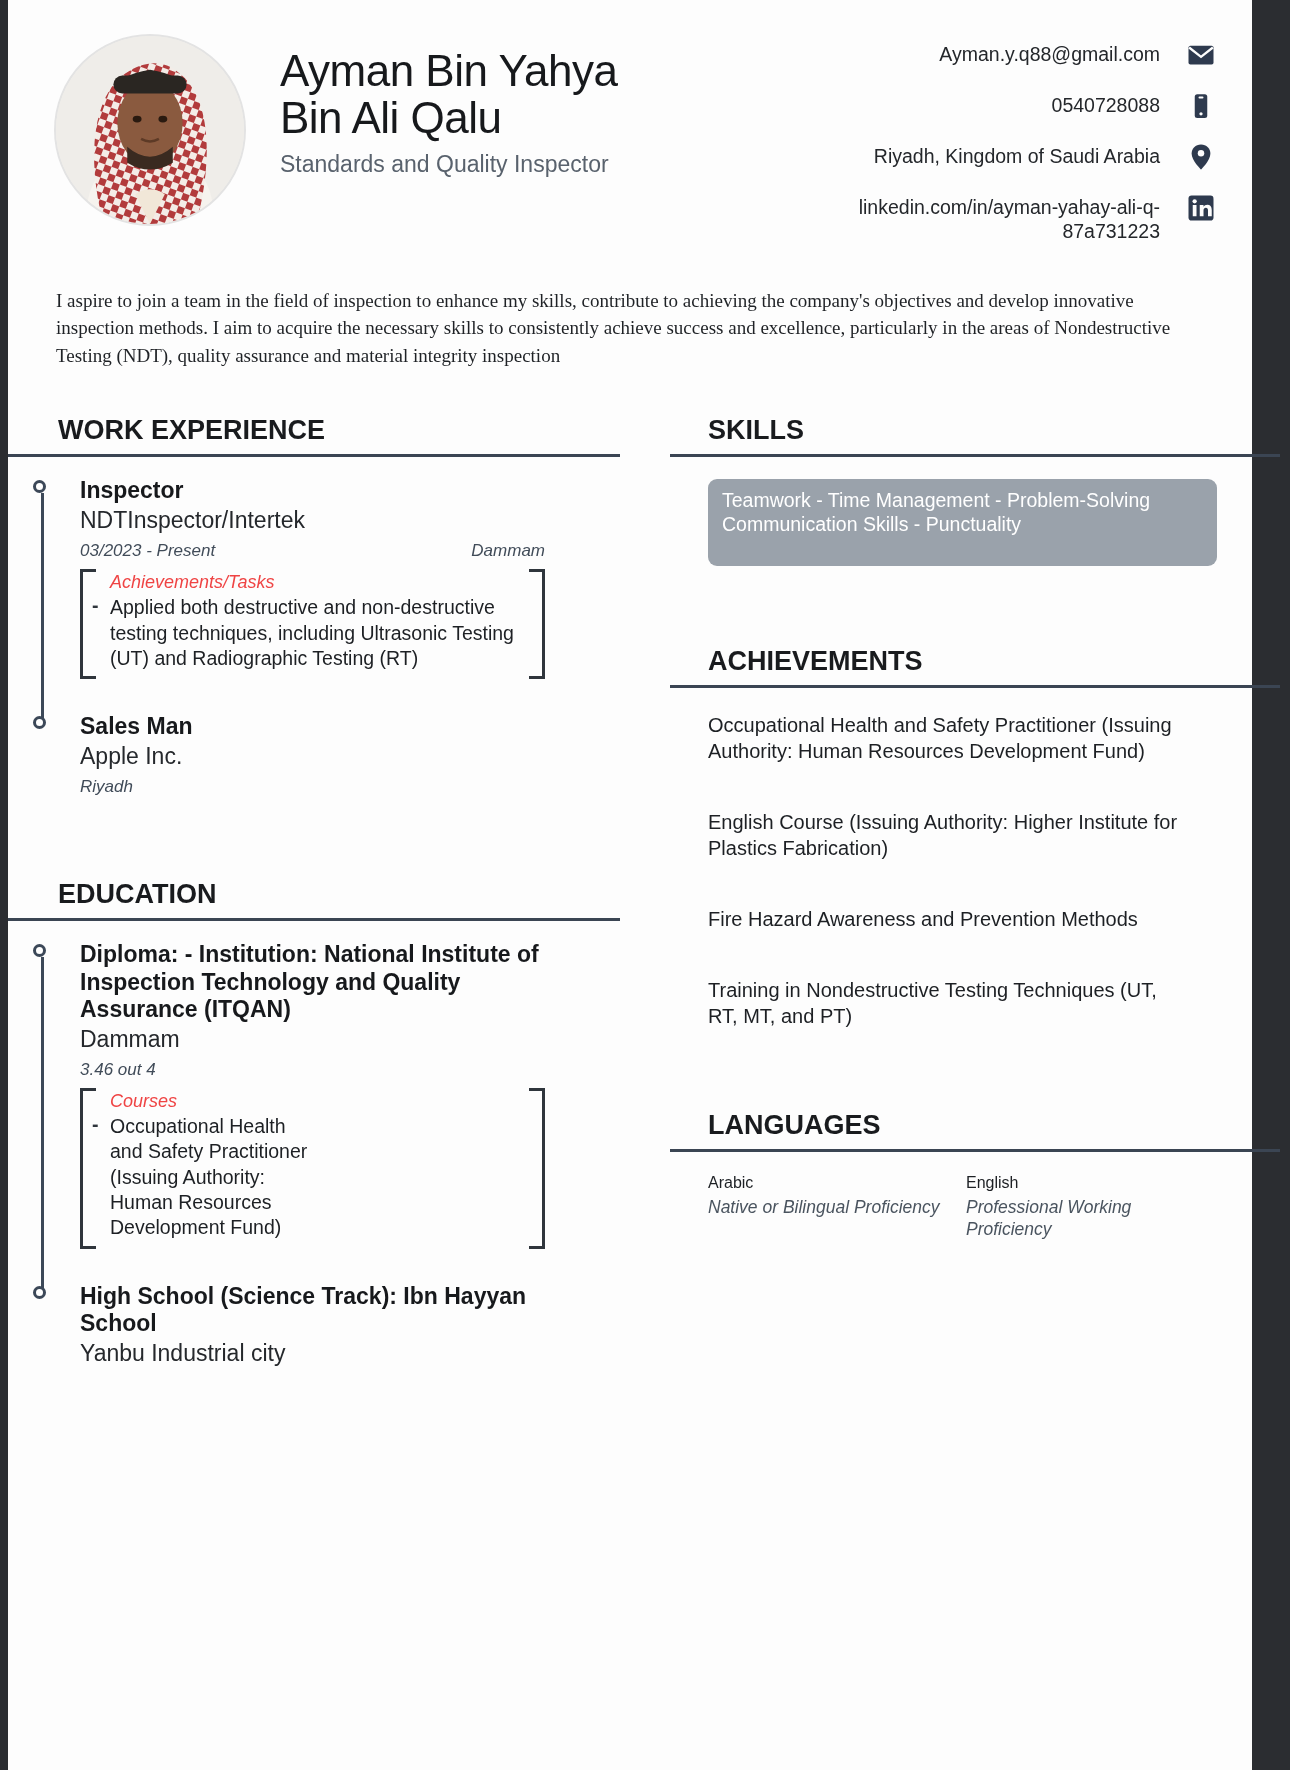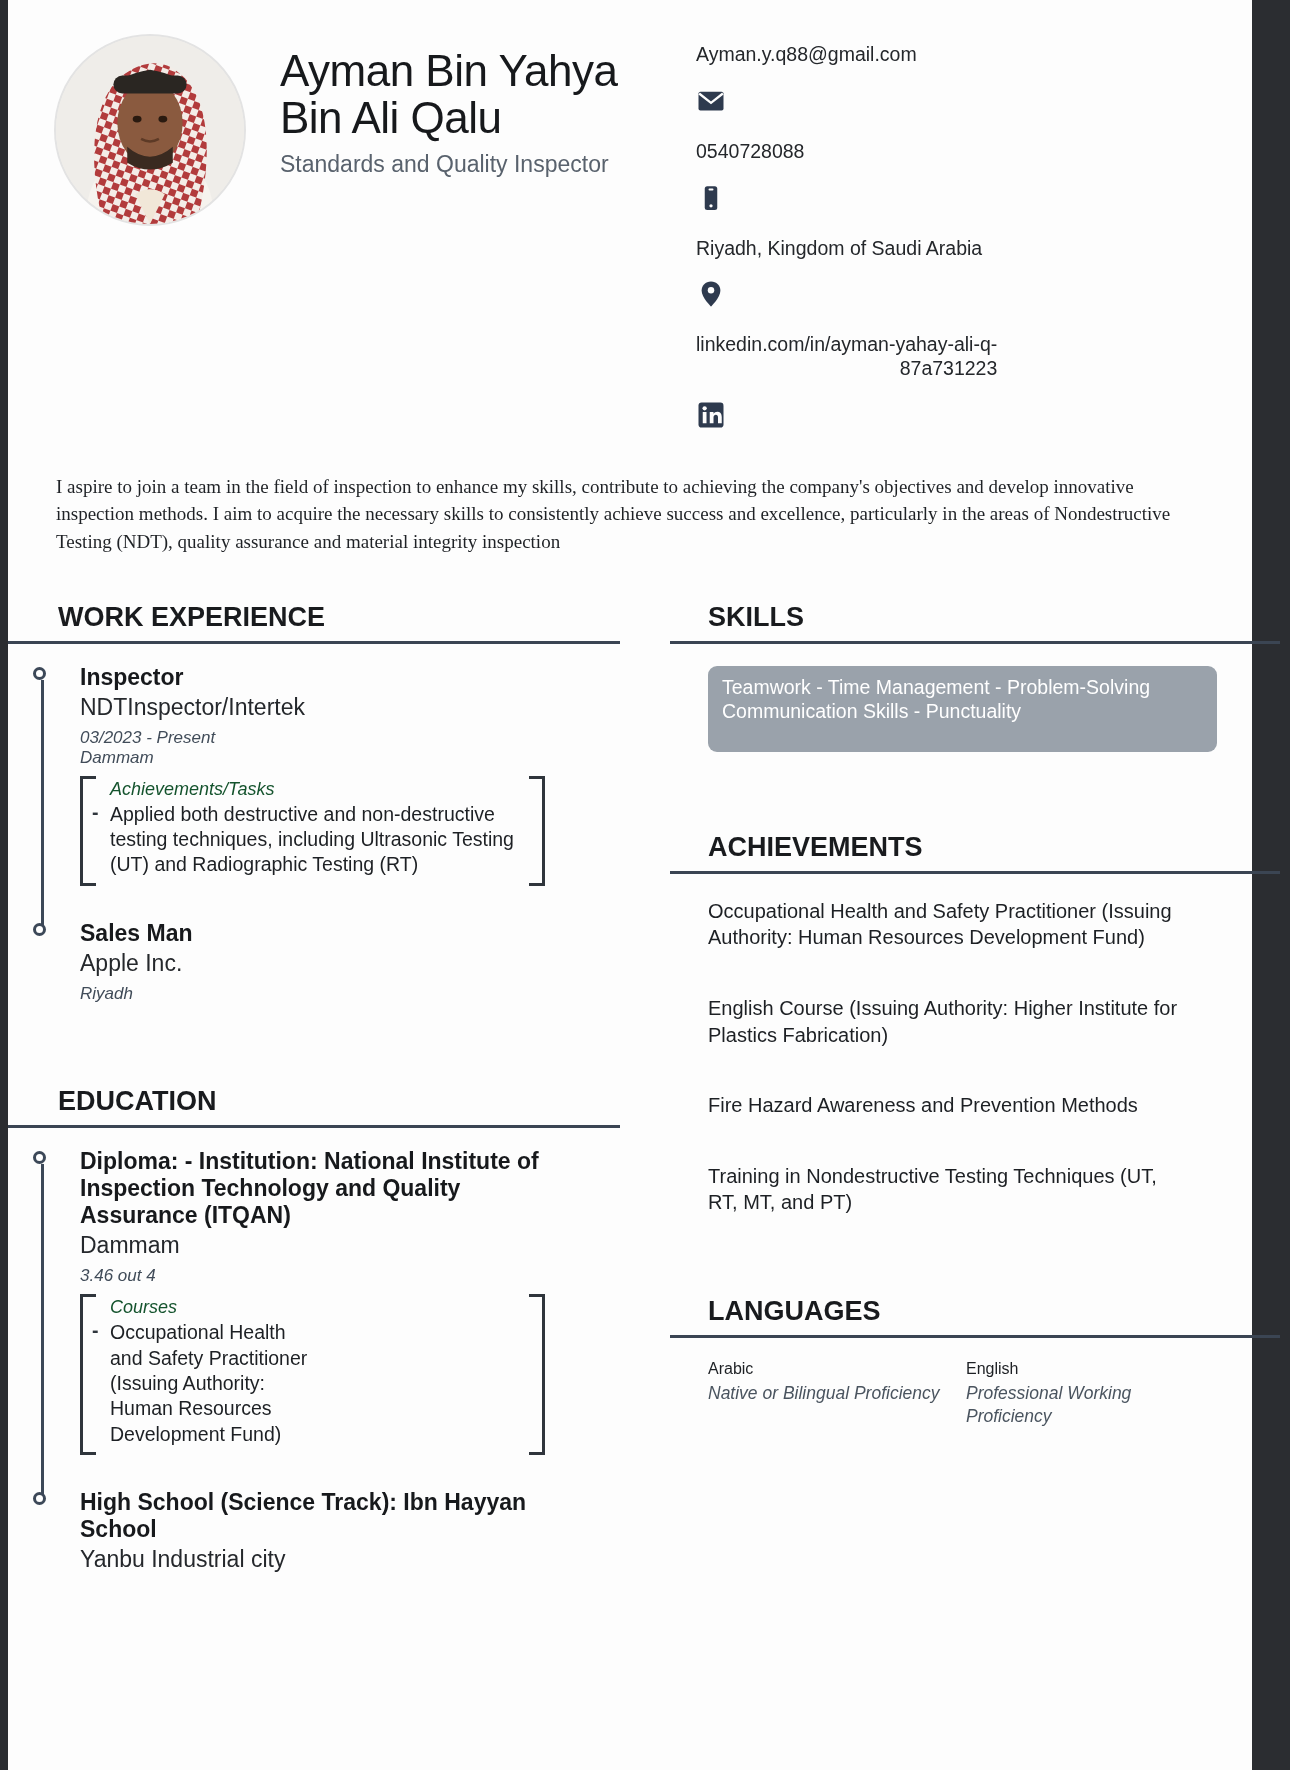--- a/index.html
+++ b/index.html
@@ -24,21 +24,21 @@
   }
   .idblock { margin-left:34px; padding-top:14px; flex:1 1 auto; }
   .name {
     font-size:44px; line-height:1.06; font-weight:500;
     color:#17191c; white-space:pre-line; letter-spacing:-0.5px;
   }
   .role { margin-top:10px; font-size:23px; color:#59626d; }
   .contact { width:520px; flex:0 0 auto; padding-top:6px; }
   .c-row {
     display:flex; justify-content:flex-end; align-items:flex-start;
-    gap:19px; margin-bottom:21px; font-size:19.5px; color:#24272b;flex-direction:column;
+    gap:26px; margin-bottom:21px; font-size:19.5px; color:#24272b;
   }
   .c-text { text-align:right; padding-top:3px; white-space:pre-line; line-height:1.22; }
   .c-ic { width:30px; height:30px; flex:0 0 auto; }
   
   .summary {
     padding:22px 46px 0 48px;
     font-size:19px; line-height:1.45; color:#1f2226;font-family:Liberation Serif, serif;
   }
   
   .columns { display:grid; grid-template-columns:612px 660px; margin-top:46px; }
@@ -56,36 +56,36 @@
     width:3px; background:#3c4858;
   }
   .entry { position:relative; padding-left:72px; margin-bottom:34px; }
   .entry:last-child { margin-bottom:0; }
   .dot {
     position:absolute; left:25px; top:3px; width:13px; height:13px;
     border:3.5px solid #3c4858; border-radius:50%; background:#fff; z-index:2;
   }
   .e-title { font-size:23px; font-weight:bold; color:#17191c; max-width:480px; line-height:1.18; }
   .e-company { font-size:23px; color:#25282c; margin-top:3px; }
-  .e-meta-row { display:flex; justify-content:space-between; width:465px; margin-top:7px;flex-direction:column; }
+  .e-meta-row { display:flex; justify-content:space-between; width:465px; margin-top:7px; }
   .e-meta { font-style:italic; font-size:17px; color:#414c59; }
   
   .bracket {
     position:relative; width:465px; margin-top:8px;
     padding:3px 22px 8px 30px;
   }
   .bracket::before {
     content:""; position:absolute; left:0; top:0; bottom:0; width:13px;
     border:3px solid #2f353c; border-right:none;
   }
   .bracket::after {
     content:""; position:absolute; right:0; top:0; bottom:0; width:13px;
     border:3px solid #2f353c; border-left:none;
   }
-  .b-label { font-style:italic; font-size:18px; color:#14532d; margin-bottom:2px; }
+  .b-label { font-style:italic; font-size:18px; color:#ef4444; margin-bottom:2px; }
   .b-item { position:relative; font-size:19.5px; line-height:1.3; color:#1d2024; }
   .b-item .dash { position:absolute; left:-18px; top:-2px; font-weight:bold; color:#2f353c; }
   .narrow { max-width:205px; }
   
   .skills-badge {
     margin:22px 0 0 88px; width:509px;
     background:#9aa2ab; border-radius:9px;
     padding:9px 14px 29px 14px;
     color:#ffffff; font-size:19.5px; line-height:1.24;
     white-space:pre-line;

